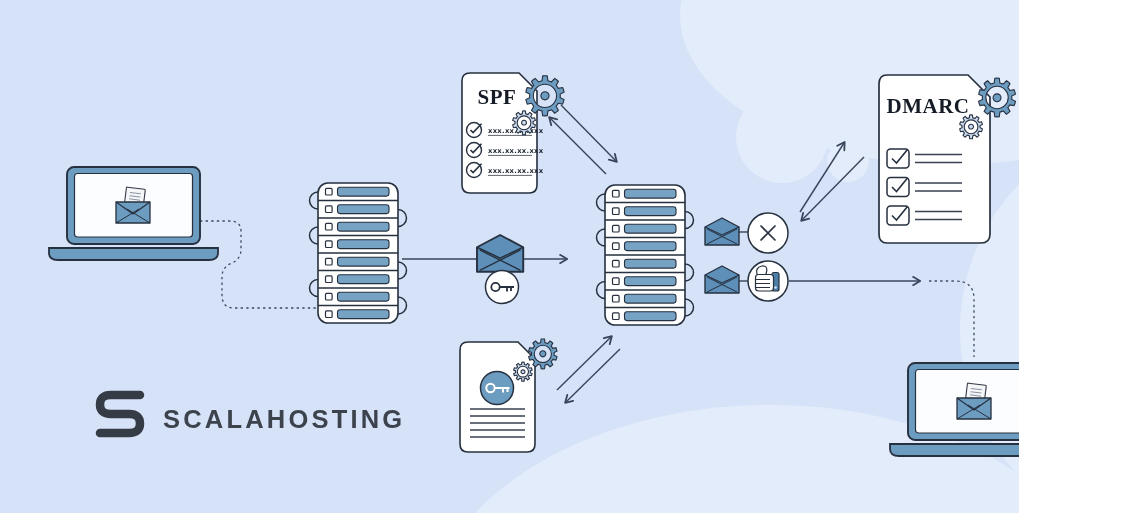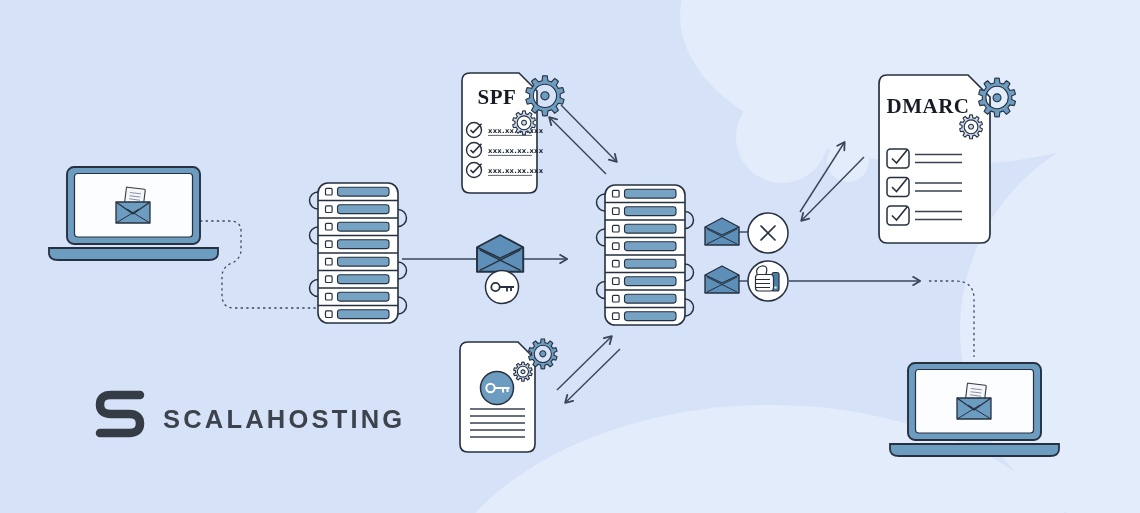--- a/index.html
+++ b/index.html
@@ -1,17 +1,17 @@
 <!DOCTYPE html>
 <html><head>
 <meta charset="utf-8">
 <style>
   html,body{margin:0;padding:0;}
   .stage{
-    position:relative;width:1140px;height:513px;overflow:hidden;
+    position:relative;width:1019px;height:513px;overflow:hidden;
     background:#d6e2f7;
     font-family:"Liberation Sans",sans-serif;
   }
   .stage svg{position:absolute;left:0;top:0;}
   text{user-select:none;}
   .doc-title{font-family:"Liberation Serif",serif;font-weight:700;fill:#161c26;}
   .ip-text{font-family:"DejaVu Sans",sans-serif;font-weight:700;fill:#1a222e;}
   .brand-text{font-family:"Liberation Sans",sans-serif;font-weight:600;fill:#3c434d;}
   .gear{font-family:"DejaVu Sans",sans-serif;stroke:#26303f;stroke-width:1.1;}
 </style>

